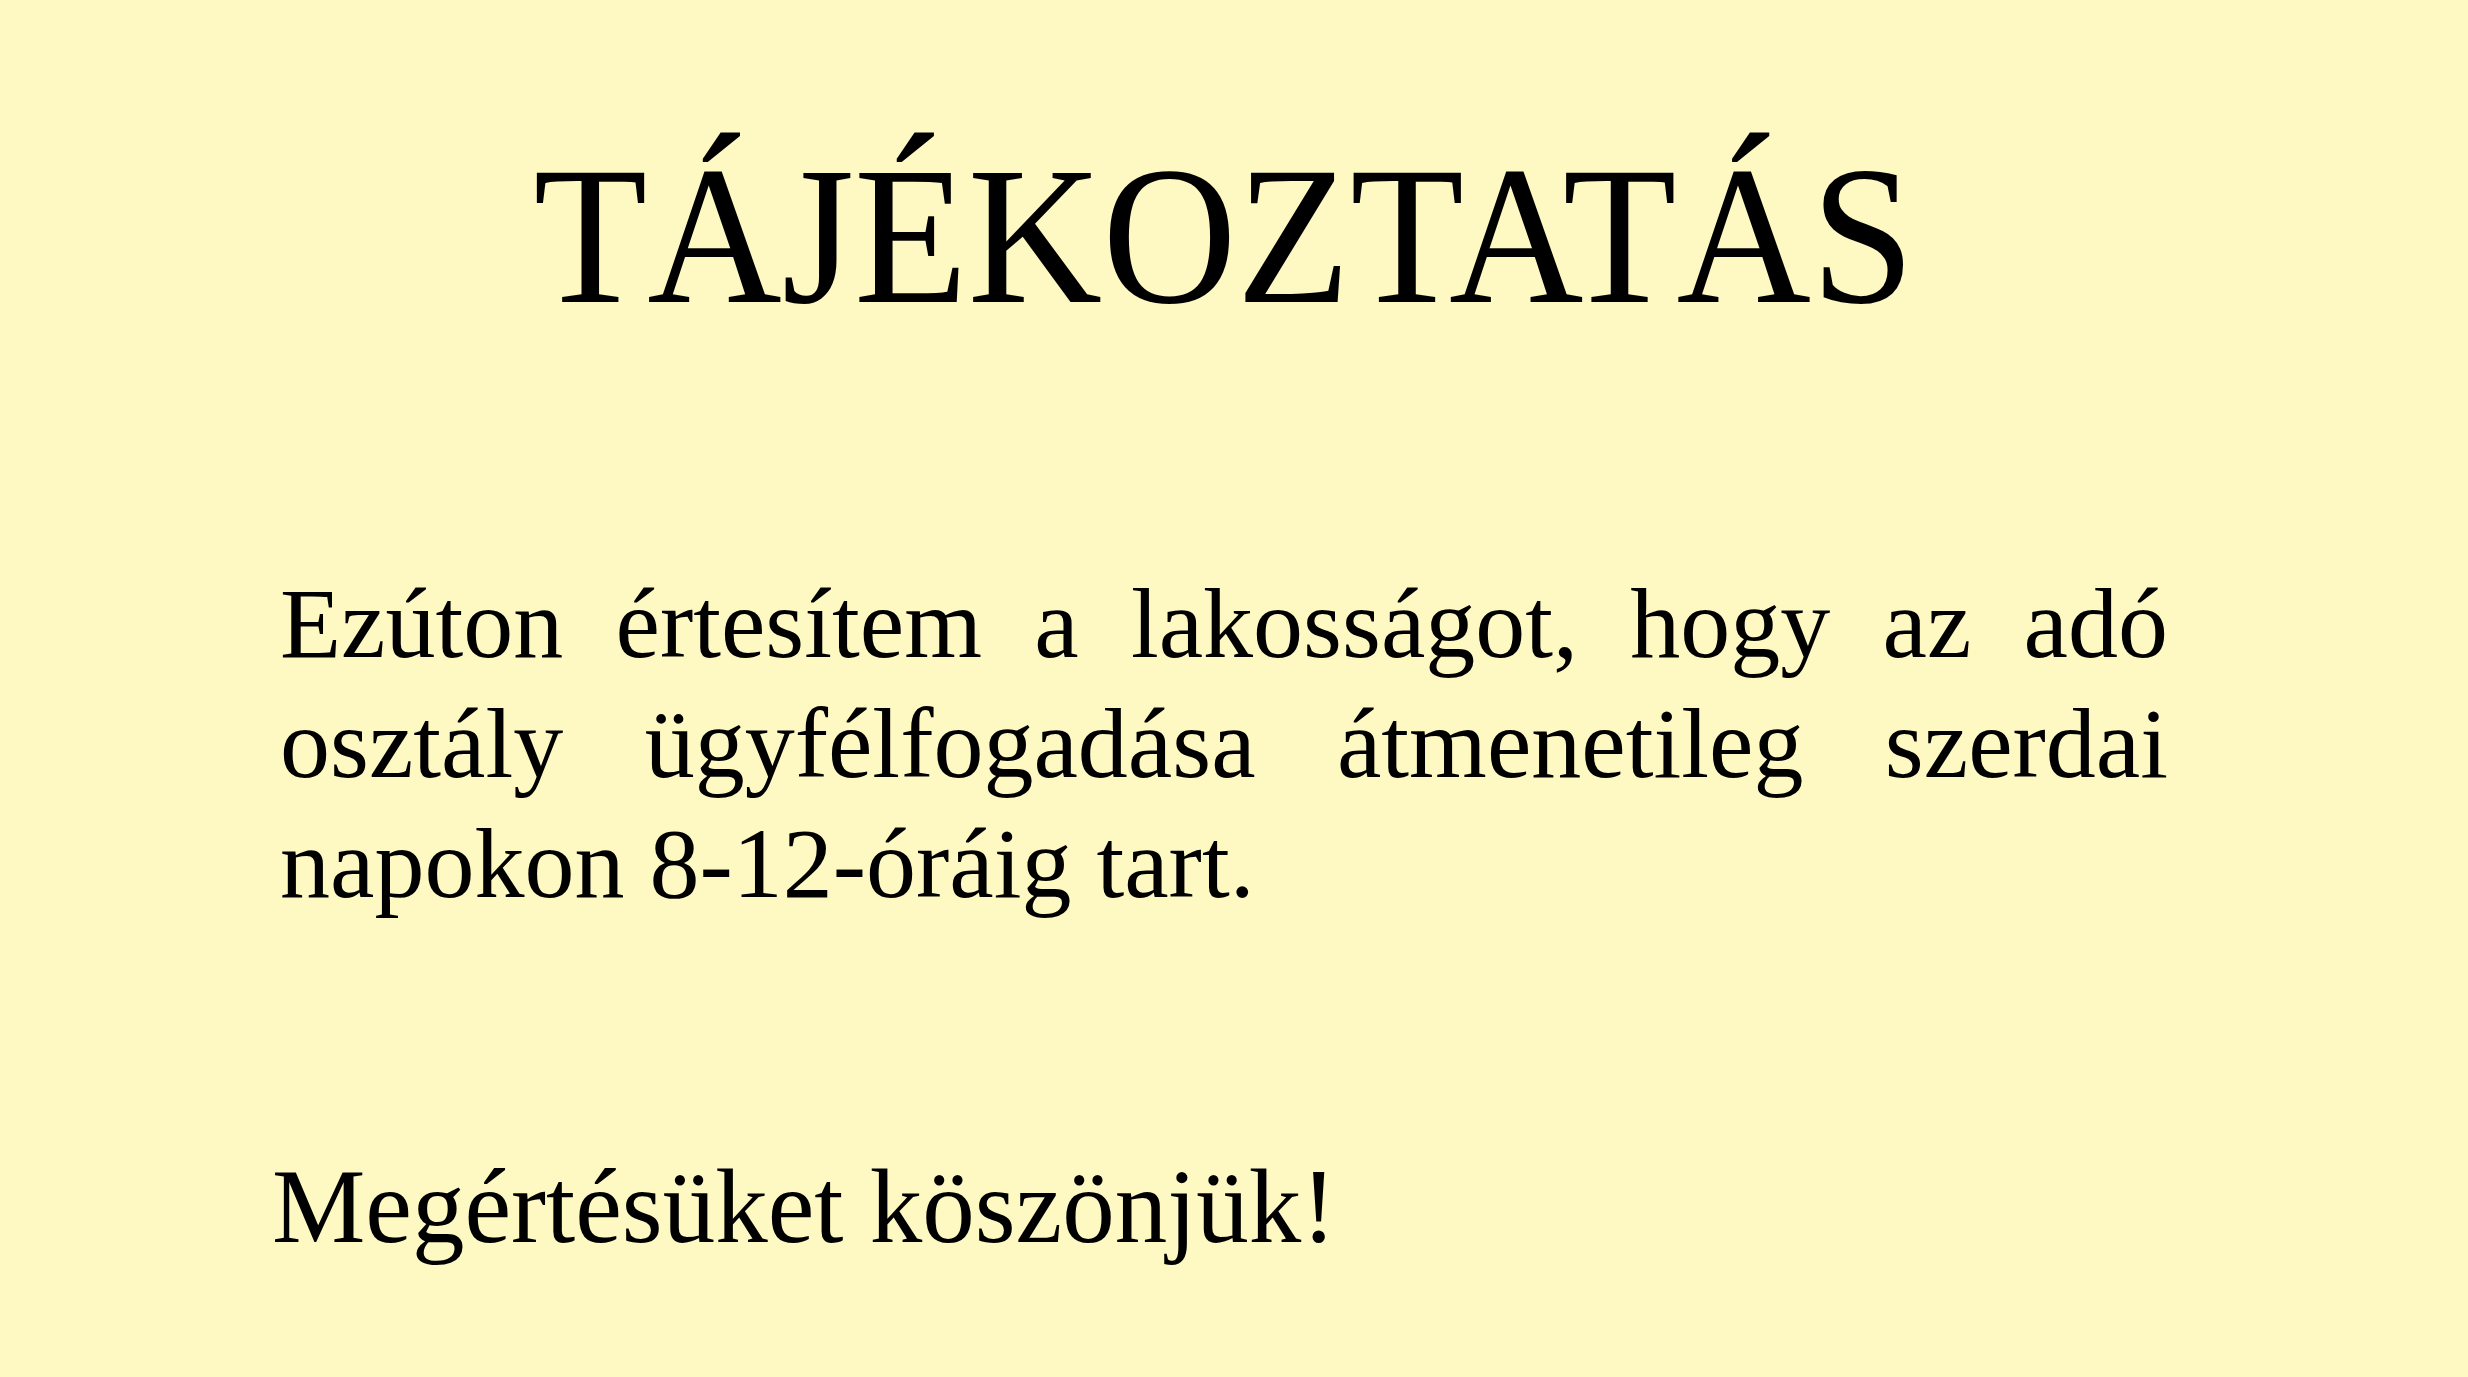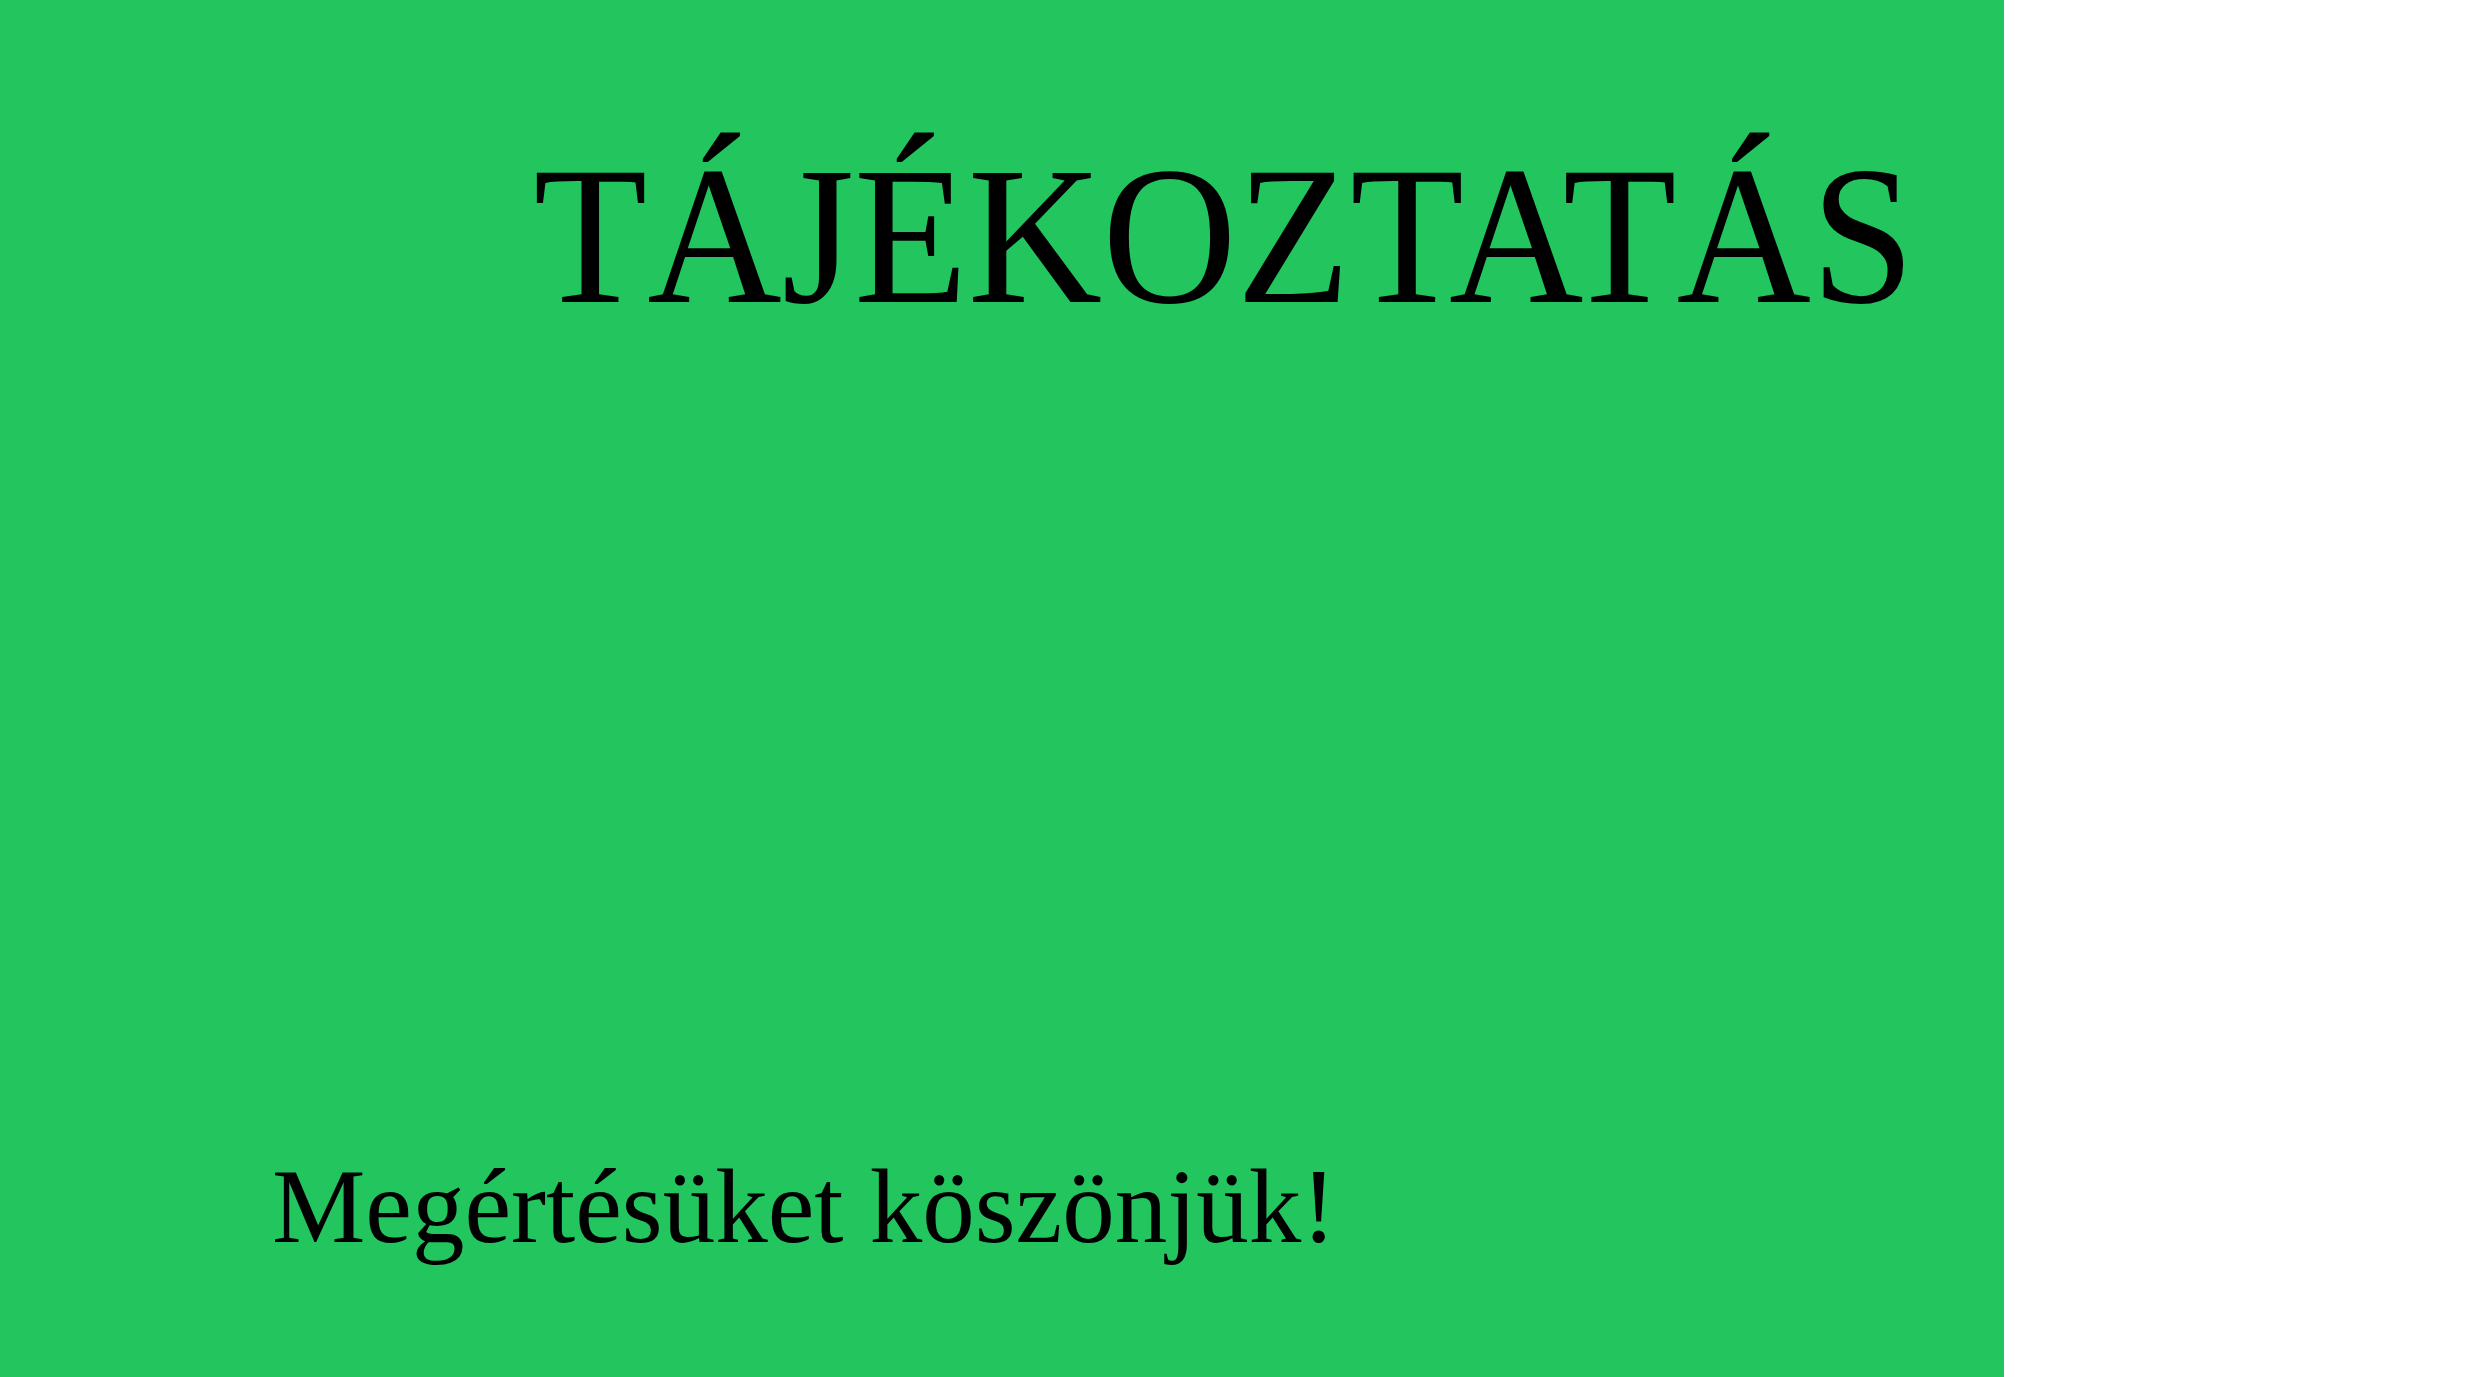--- a/index.html
+++ b/index.html
@@ -2,23 +2,23 @@
 <html><head>
 <meta charset="utf-8">
 <style>
   html, body {
     margin: 0;
     padding: 0;
     background: #ffffff;
   }
   .page {
     position: relative;
-    width: 2004px;
+    width: 2468px;
     height: 1377px;
-    background: #22c55e;
+    background: #fef9c3;
     color: #000000;
     font-family: "Liberation Serif", "DejaVu Serif", serif;
     overflow: hidden;
   }
   .title {
     position: absolute;
     left: 280px;
     top: 137px;
     width: 1888px;
     margin: 0;
@@ -55,15 +55,20 @@
     line-height: 120px;
     white-space: nowrap;
   }
 </style>
 </head>
 <body>
 
 <div class="page">
   <h1 class="title">TÁJÉKOZTATÁS</h1>
 
+  <div class="bodytext">
+    <p class="line justified">Ezúton értesítem a lakosságot, hogy az adó</p>
+    <p class="line justified">osztály ügyfélfogadása átmenetileg szerdai</p>
+    <p class="line">napokon 8-12-óráig tart.</p>
+  </div>
 
   <p class="closing">Megértésüket köszönjük!</p>
 </div>
 
 </body></html>

